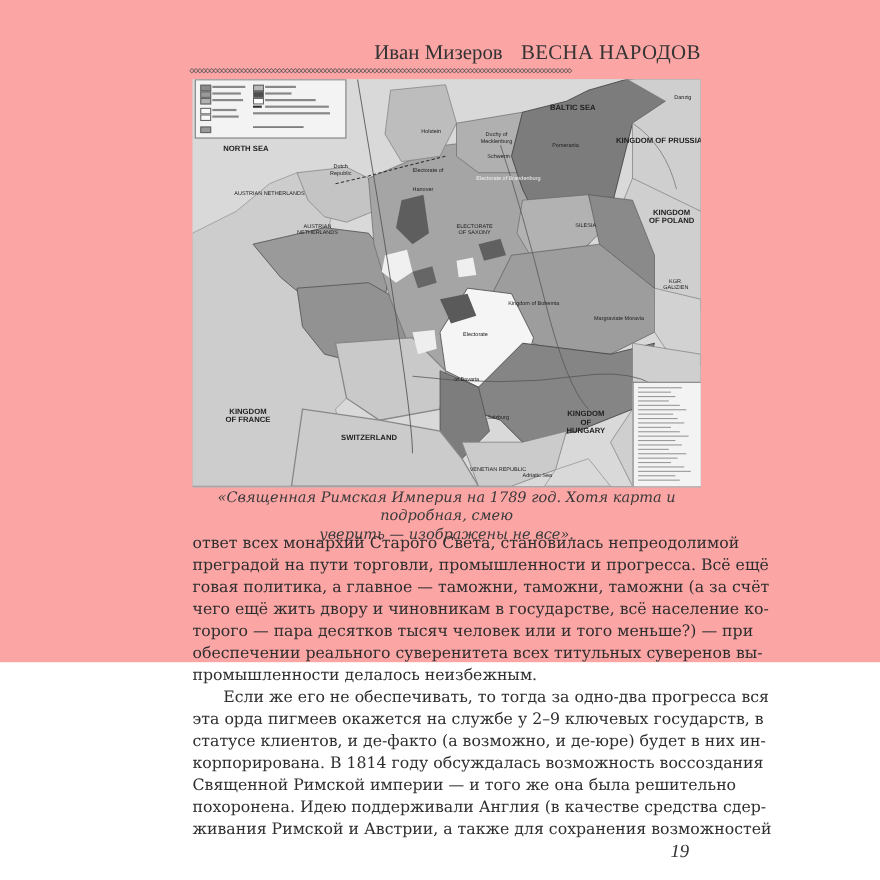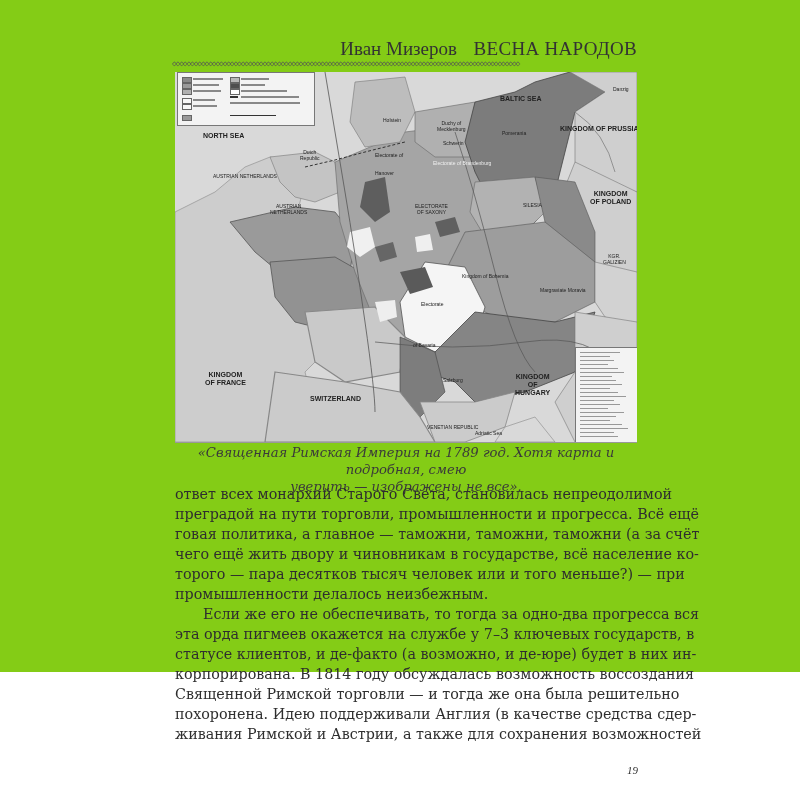--- a/index.html
+++ b/index.html
@@ -1,37 +1,37 @@
 <!DOCTYPE html>
 <html><head>
 <meta charset="utf-8">
 <style>
   html, body { margin: 0; padding: 0; background: #ffffff; }
   body { width: 800px; height: 800px; position: relative; overflow: hidden; font-family: "DejaVu Serif", "Liberation Serif", serif; color: #2a2a2a; }
-  .page { position: absolute; left: 0; top: 0; width: 800px; height: 672px; background: #84cc16; }
+  .page { position: absolute; left: 0; top: 0; width: 800px; height: 602px; background: #fca5a5; }
   .running-head { position: absolute; left: 175px; top: 38px; width: 462px; height: 24px; font-family: "Liberation Serif", "DejaVu Serif", serif; font-size: 19px; color: #333; }
   .running-head .author { position: absolute; right: 180px; top: 0; }
   .running-head .title { position: absolute; right: 0; top: 0; letter-spacing: 0.3px; }
   .ornament { position: absolute; left: 172px; top: 60px; width: 466px; height: 8px; overflow: hidden; font-family: "DejaVu Sans Mono", monospace; font-size: 8px; line-height: 8px; color: #555; letter-spacing: -1.2px; white-space: nowrap; }
   .map { position: absolute; left: 175px; top: 72px; width: 462px; height: 370px; background: #d7d7d7; overflow: hidden; border-bottom: 1px solid #999; }
   .map svg { position: absolute; left: 0; top: 0; }
   .map-label { position: absolute; font-family: "Liberation Sans", "DejaVu Sans", sans-serif; font-weight: bold; font-size: 7px; color: #222; text-align: center; line-height: 8px; white-space: nowrap; }
   .map-label.small { font-weight: normal; font-size: 5px; line-height: 6px; }
   .map-label.white { color: #f0f0f0; }
   .legend-box { position: absolute; left: 2px; top: 0px; width: 136px; height: 52px; background: #f3f3f3; border: 1px solid #777; }
   .legend-swatch { position: absolute; width: 8px; height: 4px; border: 0.5px solid #666; }
   .legend-line { position: absolute; height: 1.5px; background: #888; }
   .key-list { position: absolute; left: 400px; top: 275px; width: 62px; height: 95px; background: #f3f3f3; border-left: 1px solid #777; border-top: 1px solid #777; }
   .key-line { position: absolute; left: 4px; height: 1px; background: #999; }
   .caption { position: absolute; left: 175px; top: 444px; width: 462px; text-align: center; font-family: "DejaVu Serif", "Liberation Serif", serif; font-style: italic; font-size: 13.2px; line-height: 17px; color: #3a3a3a; }
   .body-text { position: absolute; left: 175px; top: 484px; width: 462px; font-family: "DejaVu Serif", "Liberation Serif", serif; font-size: 14.3px; line-height: 20px; color: #2e2e2e; text-align: justify; }
   .body-text p { margin: 0; }
   .line { display: block; text-align: justify; text-align-last: justify; white-space: nowrap; overflow: visible; }
   .line.last { text-align-last: left; }
-  .page-number { position: absolute; left: 598px; top: 764px; width: 40px; text-align: right; font-family: "Liberation Serif", "DejaVu Serif", serif; font-style: italic; font-size: 11px; color: #333; }
+  .page-number { position: absolute; left: 598px; top: 764px; width: 40px; text-align: center; font-family: "Liberation Serif", "DejaVu Serif", serif; font-style: italic; font-size: 17px; color: #333; }
 </style>
 </head>
 <body>
 
 <div class="page">
 
   <div class="running-head">
     <span class="author">Иван Мизеров</span>
     <span class="title">ВЕСНА НАРОДОВ</span>
   </div>
@@ -196,27 +196,28 @@
     <div>уверить — изображены не все».</div>
   </div>
 
   <div class="body-text">
     <p>
       <span class="line">ответ всех монархий Старого Света, становилась непреодолимой</span>
       <span class="line">преградой на пути торговли, промышленности и прогресса. Всё ещё</span>
       <span class="line">говая политика, а главное — таможни, таможни, таможни (а за счёт</span>
       <span class="line">чего ещё жить двору и чиновникам в государстве, всё население ко-</span>
       <span class="line">торого — пара десятков тысяч человек или и того меньше?) — при</span>
+      <span class="line">обеспечении реального суверенитета всех титульных суверенов вы-</span>
       <span class="line last">промышленности делалось неизбежным.</span>
     </p>
     <p>
       <span class="line" style="padding-left:28px;">Если же его не обеспечивать, то тогда за одно-два прогресса вся</span>
-      <span class="line">эта орда пигмеев окажется на службе у 7–3 ключевых государств, в</span>
+      <span class="line">эта орда пигмеев окажется на службе у 2–9 ключевых государств, в</span>
       <span class="line">статусе клиентов, и де-факто (а возможно, и де-юре) будет в них ин-</span>
       <span class="line">корпорирована. В 1814 году обсуждалась возможность воссоздания</span>
-      <span class="line">Священной Римской торговли — и тогда же она была решительно</span>
+      <span class="line">Священной Римской империи — и того же она была решительно</span>
       <span class="line">похоронена. Идею поддерживали Англия (в качестве средства сдер-</span>
       <span class="line">живания Римской и Австрии, а также для сохранения возможностей</span>
     </p>
   </div>
 
   <div class="page-number">19</div>
 </div>
 
 </body></html>

